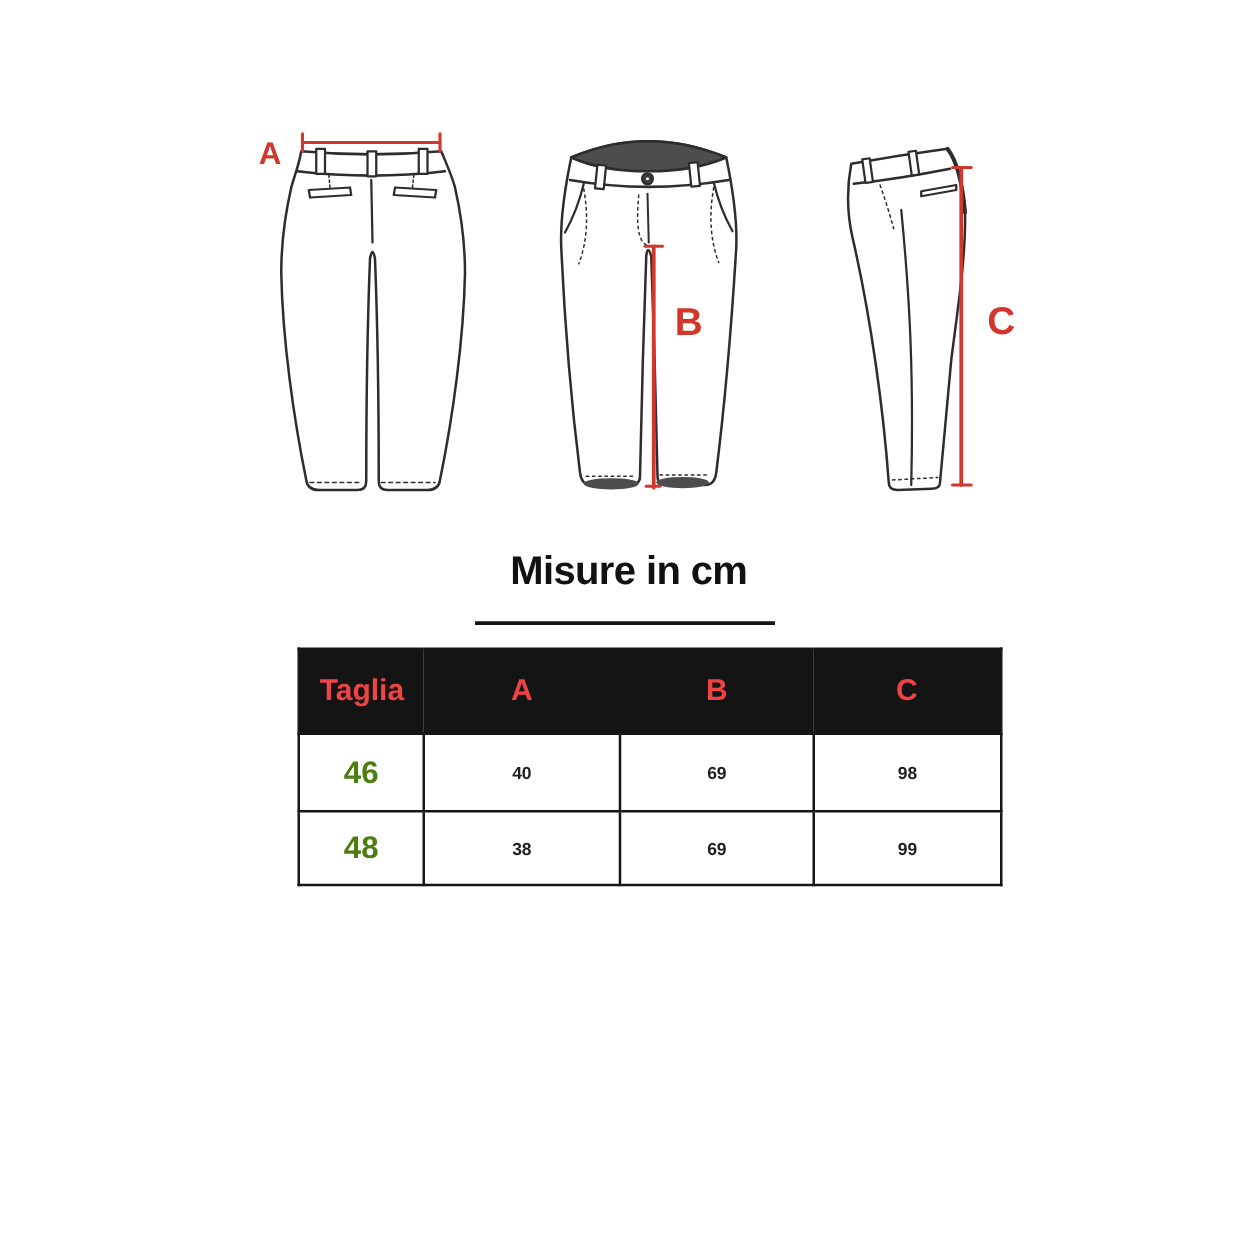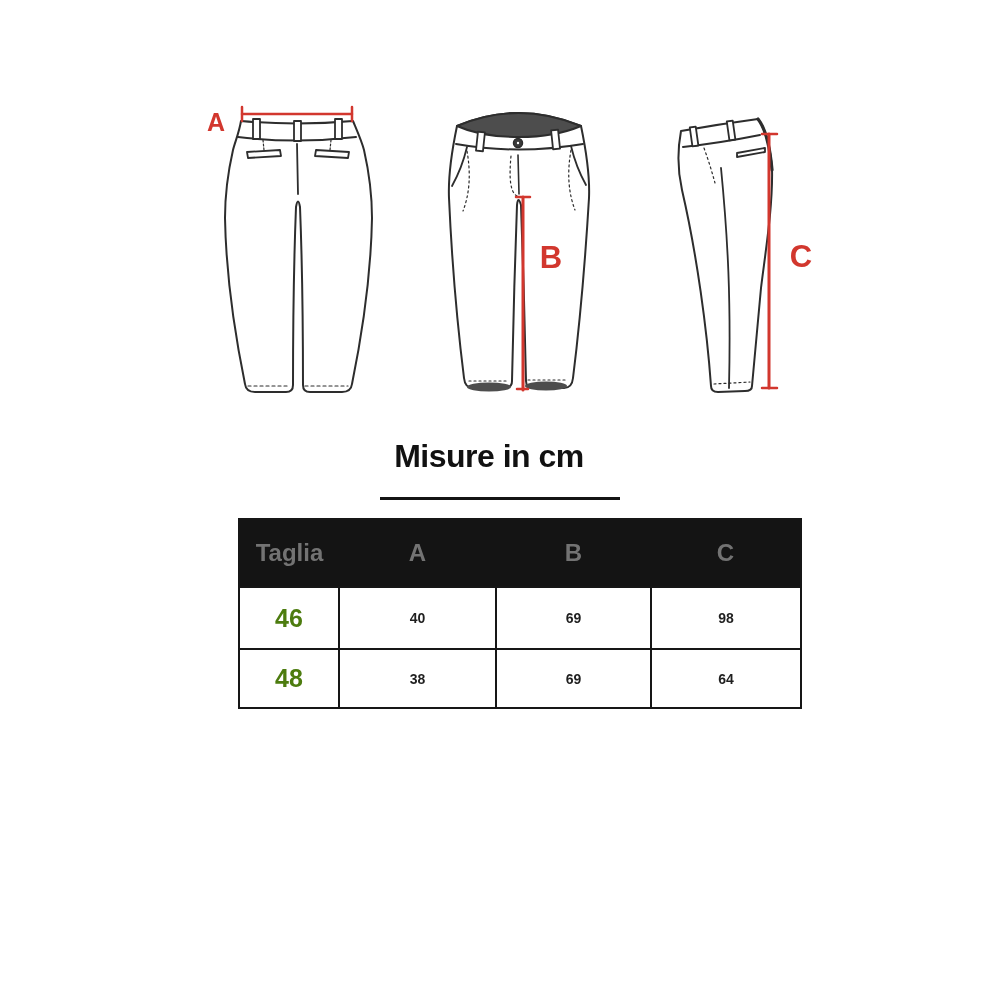--- a/index.html
+++ b/index.html
@@ -3,33 +3,33 @@
 <meta charset="utf-8">
 <style>
   html,body{margin:0;padding:0;background:#fff;}
   #page{
     position:relative;width:1000px;height:1000px;background:#ffffff;
     font-family:"Liberation Sans", sans-serif;overflow:hidden;
   }
   #diagrams{position:absolute;left:0;top:0;}
   .red-label{font-family:"Liberation Sans",sans-serif;font-weight:bold;fill:#d2372e;}
   #page-title{
-    position:absolute;left:0;top:438px;width:978px;text-align:center;
+    position:absolute;left:14px;top:438px;width:978px;text-align:center;
     font-size:32px;font-weight:bold;color:#111;letter-spacing:-0.5px;
   }
   #title-underline{
     position:absolute;left:380px;top:497px;width:240px;height:3px;background:#141414;
   }
   #size-table{
     position:absolute;left:238px;top:518px;width:562px;
     border-collapse:collapse;table-layout:fixed;
     border:2px solid #161616;
   }
   #size-table th{
-    background:#141414;color:#737373;font-size:24px;font-weight:bold;
+    background:#141414;color:#ef4444;font-size:24px;font-weight:bold;
     height:64px;text-align:center;vertical-align:middle;border:none;
   }
   #size-table td{
     background:#ffffff;color:#1f1f1f;font-size:14px;font-weight:bold;
     text-align:center;vertical-align:middle;border:2px solid #161616;
   }
   #size-table td.size-col{font-size:25px;color:#4d7c0f;}
   #size-table tr.row-1 td{height:58px;}
   #size-table tr.row-2 td{height:55px;margin-left:35px;}
   col.c-taglia{width:100px;} col.c-a{width:157px;} col.c-b{width:155px;} col.c-c{width:150px;}
@@ -181,18 +181,18 @@
       <tr class="row-1">
         <td class="size-col">46</td>
         <td>40</td>
         <td>69</td>
         <td>98</td>
       </tr>
       <tr class="row-2">
         <td class="size-col">48</td>
         <td>38</td>
         <td>69</td>
-        <td>64</td>
+        <td>99</td>
       </tr>
     </tbody>
   </table>
 
 </div>
 
 </body></html>

